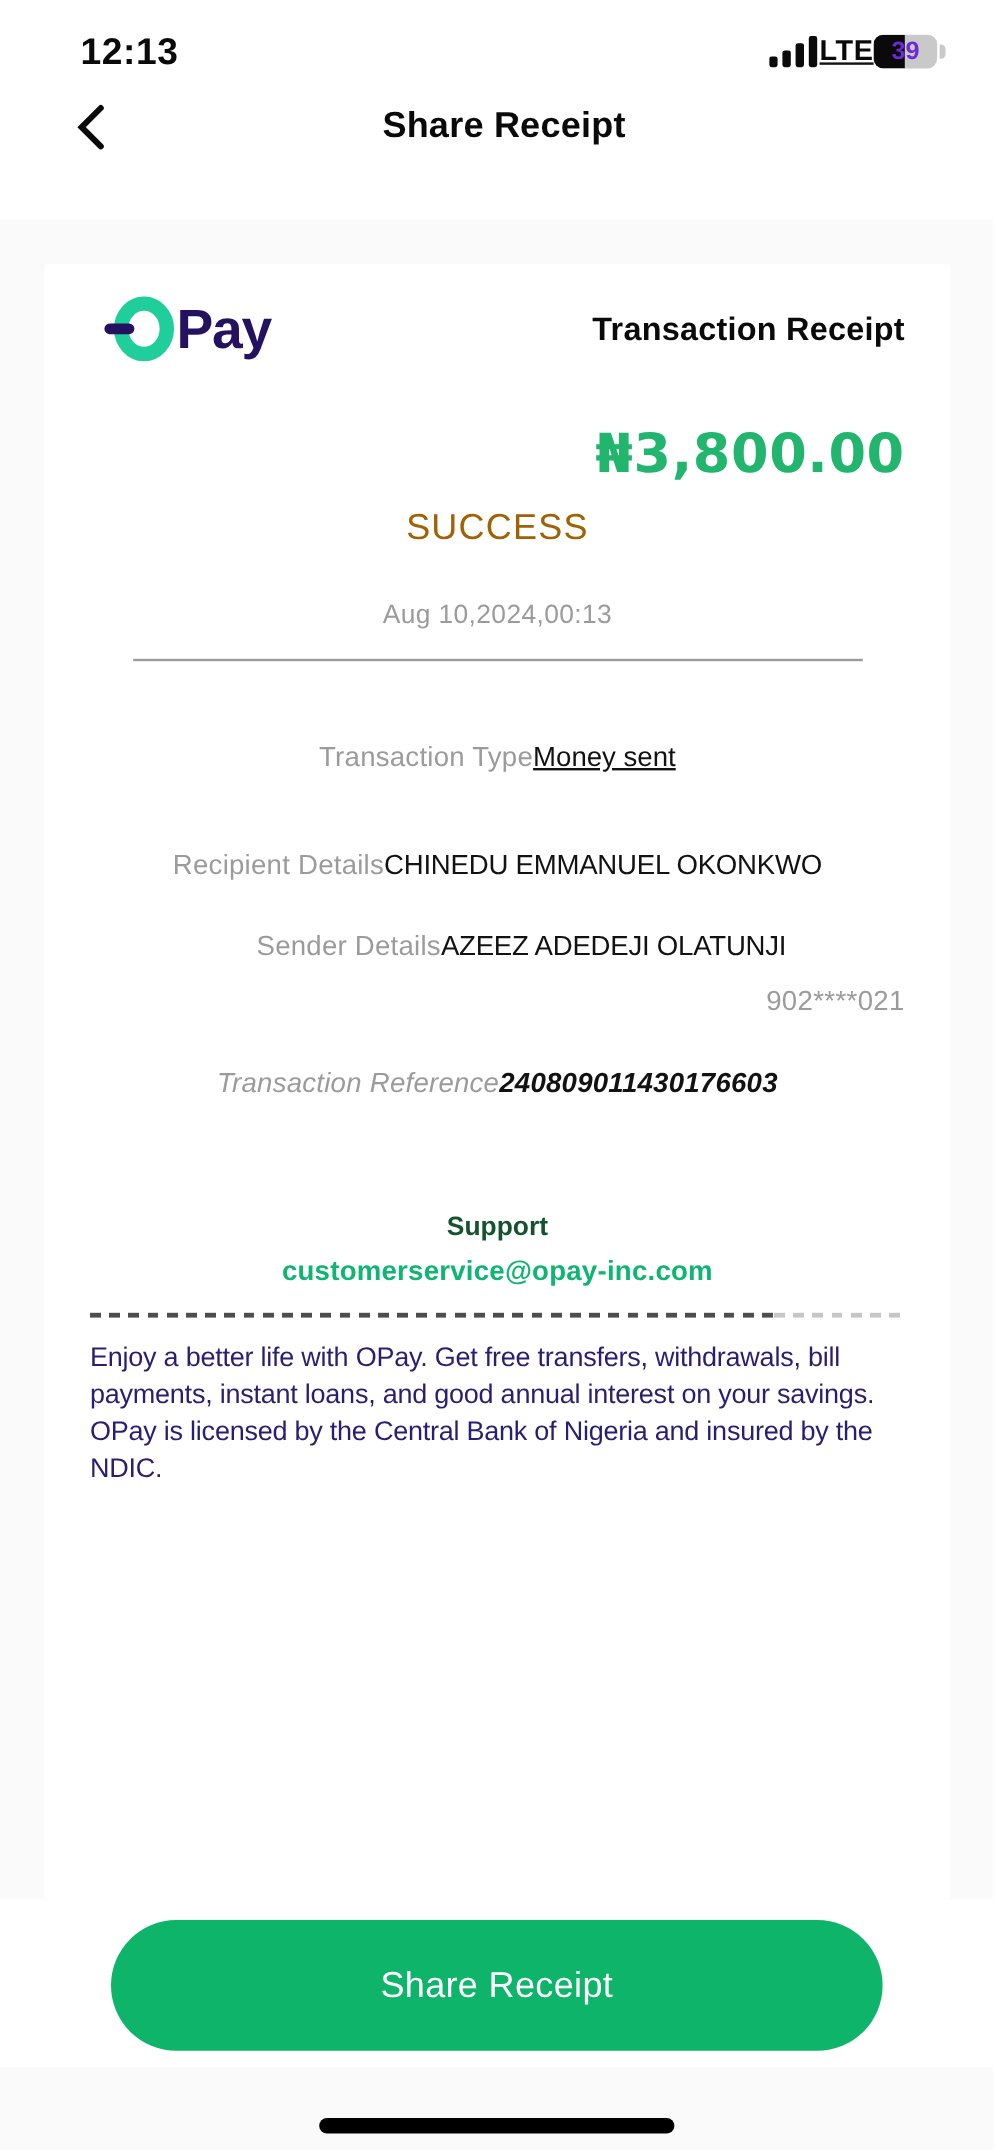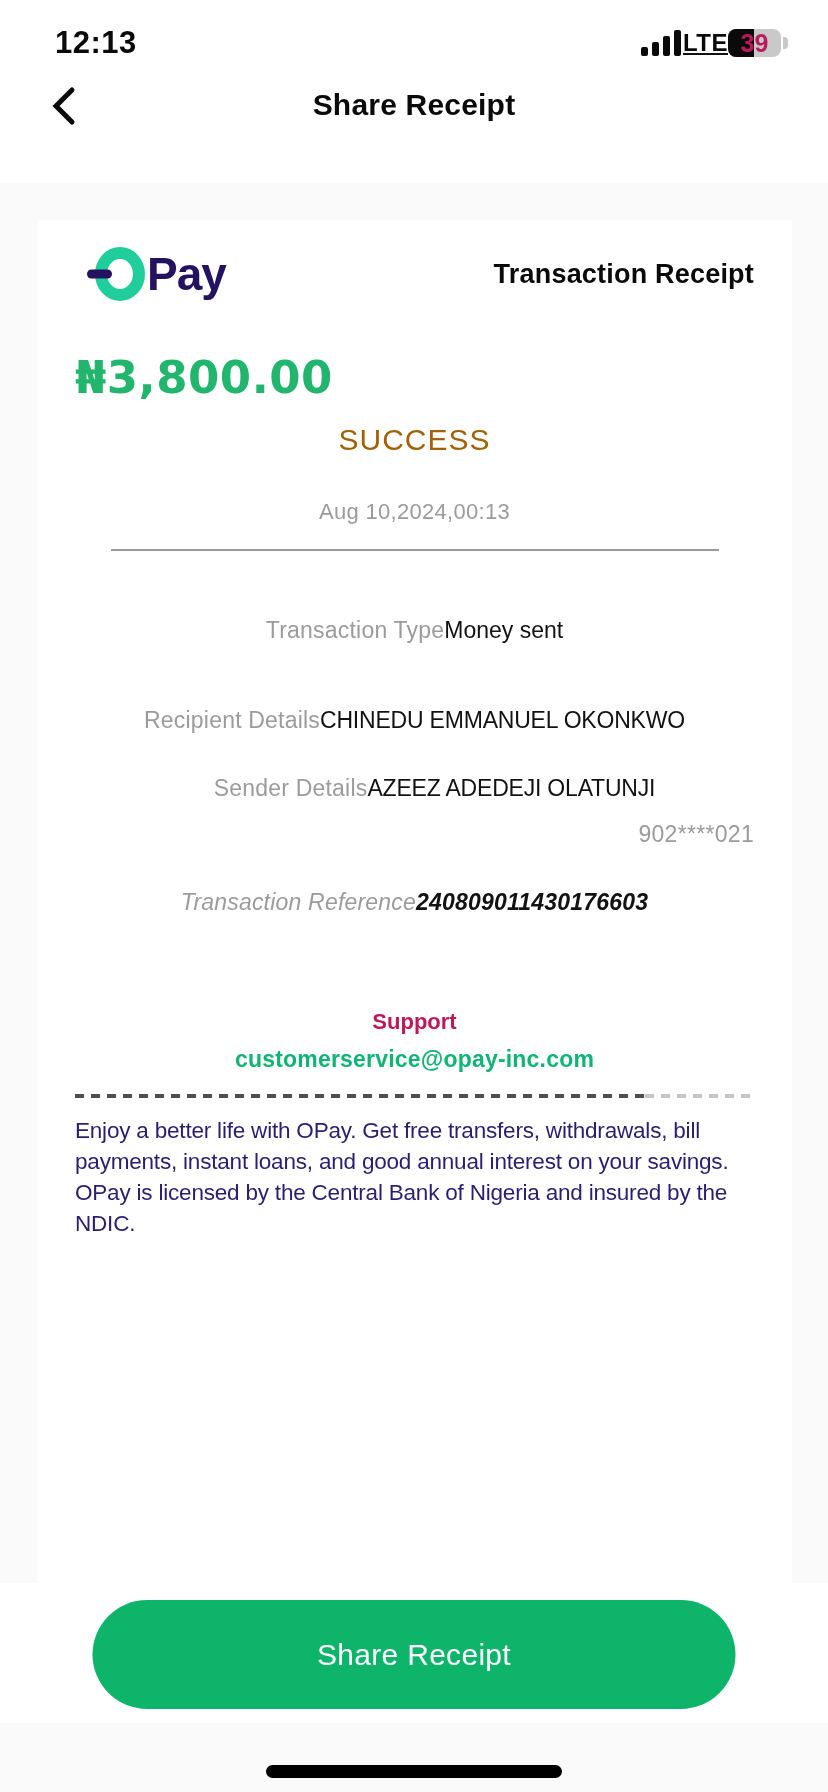--- a/index.html
+++ b/index.html
@@ -16,38 +16,38 @@
   *{margin:0;padding:0;box-sizing:border-box;}
   html,body{width:828px;height:1792px;}
   body{
     position:relative;
     font-family:"Liberation Sans","DejaVu Sans",sans-serif;
     background:#ffffff;
     overflow:hidden;
     color:var(--text-black);
   }
   
-  .top-white{position:absolute;top:0;left:0;width:828px;height:183px;background:#ffffff;}
+  .top-white{position:absolute;top:0;left:0;width:828px;height:183px;background:#ffffff;padding-left:12px;}
   .status-row{
     display:flex;justify-content:space-between;align-items:center;
     padding:24px 40px 0 55px;height:62px;
   }
   .time{font-size:31px;font-weight:700;letter-spacing:0.5px;color:#0a0a0a;}
   .status-right{display:flex;gap:0;text-decoration:underline;}
   .signal{display:block;}
   .lte{font-size:24px;font-weight:700;color:#0a0a0a;letter-spacing:0.5px;}
   .battery{display:flex;align-items:center;}
   .battery-body{
     position:relative;width:53px;height:28px;border-radius:8px;
     background:#c9c9c9;overflow:hidden;
   }
   .battery-fill{position:absolute;left:0;top:0;width:26px;height:28px;background:#0a0a0a;}
   .battery-num{
     position:absolute;inset:0;display:flex;align-items:center;justify-content:center;
-    color:#be185d;font-size:25px;font-weight:700;letter-spacing:0px;
+    color:#6d28d9;font-size:21px;font-weight:700;letter-spacing:0px;
   }
   .battery-cap{width:5px;height:12px;margin-left:2px;border-radius:0 4px 4px 0;background:#c9c9c9;}
   .nav-row{position:relative;height:100px;}
   .back-button{
     position:absolute;left:42px;top:18px;width:44px;height:52px;
     background:none;border:none;display:flex;align-items:center;justify-content:center;cursor:pointer;
   }
   .page-title{
     position:absolute;left:0;right:0;top:26px;text-align:center;
     font-size:30px;font-weight:800;color:#0a0a0a;letter-spacing:0.2px;
@@ -56,41 +56,41 @@
   .page-bg{position:absolute;top:183px;left:0;width:828px;height:1609px;background:var(--page-gray);}
   
   .card{
     position:absolute;top:220px;left:37px;width:755px;height:1363px;
     background:#ffffff;border-radius:3px;padding:0 38px;
   }
   .card-header{margin-top:26px;height:56px;display:flex;justify-content:space-between;align-items:center;}
   .opay-logo{margin-left:12px;display:block;overflow:visible;}
   .receipt-title{font-size:27px;font-weight:800;color:#0a0a0a;letter-spacing:0.2px;}
   .amount{
-    margin-top:49px;text-align:left;font-size:45px;line-height:54px;font-weight:700;
+    margin-top:49px;text-align:right;font-size:45px;line-height:54px;font-weight:700;
     color:var(--amount-green);letter-spacing:0.5px;
     font-family:"DejaVu Sans","Liberation Sans",sans-serif;
   }
   .status-text{margin-top:17px;text-align:center;font-size:30px;line-height:36px;font-weight:400;letter-spacing:1px;color:#a16207;}
   .datetime{margin-top:41px;text-align:center;font-size:22px;line-height:26px;color:var(--label-gray);letter-spacing:0.3px;}
   .solid-divider{margin:24px auto 0;width:608px;height:2px;background:#9a9a9a;}
   .detail-row{display:flex;justify-content:center;align-items:baseline;font-size:23px;line-height:27px;}
   .detail-row .label{color:var(--label-gray);font-weight:400;letter-spacing:0.2px;}
   .detail-row .value{color:var(--text-black);}
-  .v-regular{font-weight:400;}
+  .v-regular{font-weight:400;text-decoration:underline;}
   .v-name{font-weight:500;letter-spacing:-0.2px;}
   .v-bold{font-weight:700;letter-spacing:0.2px;}
   .row-1{margin-top:66px;}
   .row-2{margin-top:63px;}
   .sub-1{margin-top:20px;}
   .row-3{margin-top:41px;margin-left:40px;}
   .sub-2{margin-top:19px;}
   .row-4{margin-top:41px;font-style:italic;}
   .sub-value{text-align:right;font-size:23px;line-height:27px;color:var(--label-gray);letter-spacing:0.3px;}
-  .support-label{margin-top:93px;text-align:center;font-size:22px;line-height:26px;font-weight:700;color:#be185d;}
+  .support-label{margin-top:93px;text-align:center;font-size:22px;line-height:26px;font-weight:700;color:#14532d;}
   .support-email{margin-top:10px;text-align:center;font-size:23px;line-height:28px;font-weight:700;color:var(--email-green);letter-spacing:0.2px;}
   .dashed-divider{margin-top:21px;height:4px;display:flex;}
   .dash-dark{flex:0 0 84%;background:repeating-linear-gradient(90deg,#4d4d4d 0 9px,transparent 9px 16px);}
   .dash-light{flex:1;background:repeating-linear-gradient(90deg,#c6c6c6 0 9px,transparent 9px 16px);}
   .promo{margin-top:17px;font-size:22.5px;line-height:31px;color:var(--promo-navy);letter-spacing:-0.2px;}
   
   .bottom-bar{position:absolute;top:1583px;left:0;width:828px;height:140px;background:#ffffff;}
   .share-button{
     position:absolute;top:17px;left:50%;transform:translateX(-50%);
     width:643px;height:109px;border-radius:55px;border:none;cursor:pointer;

